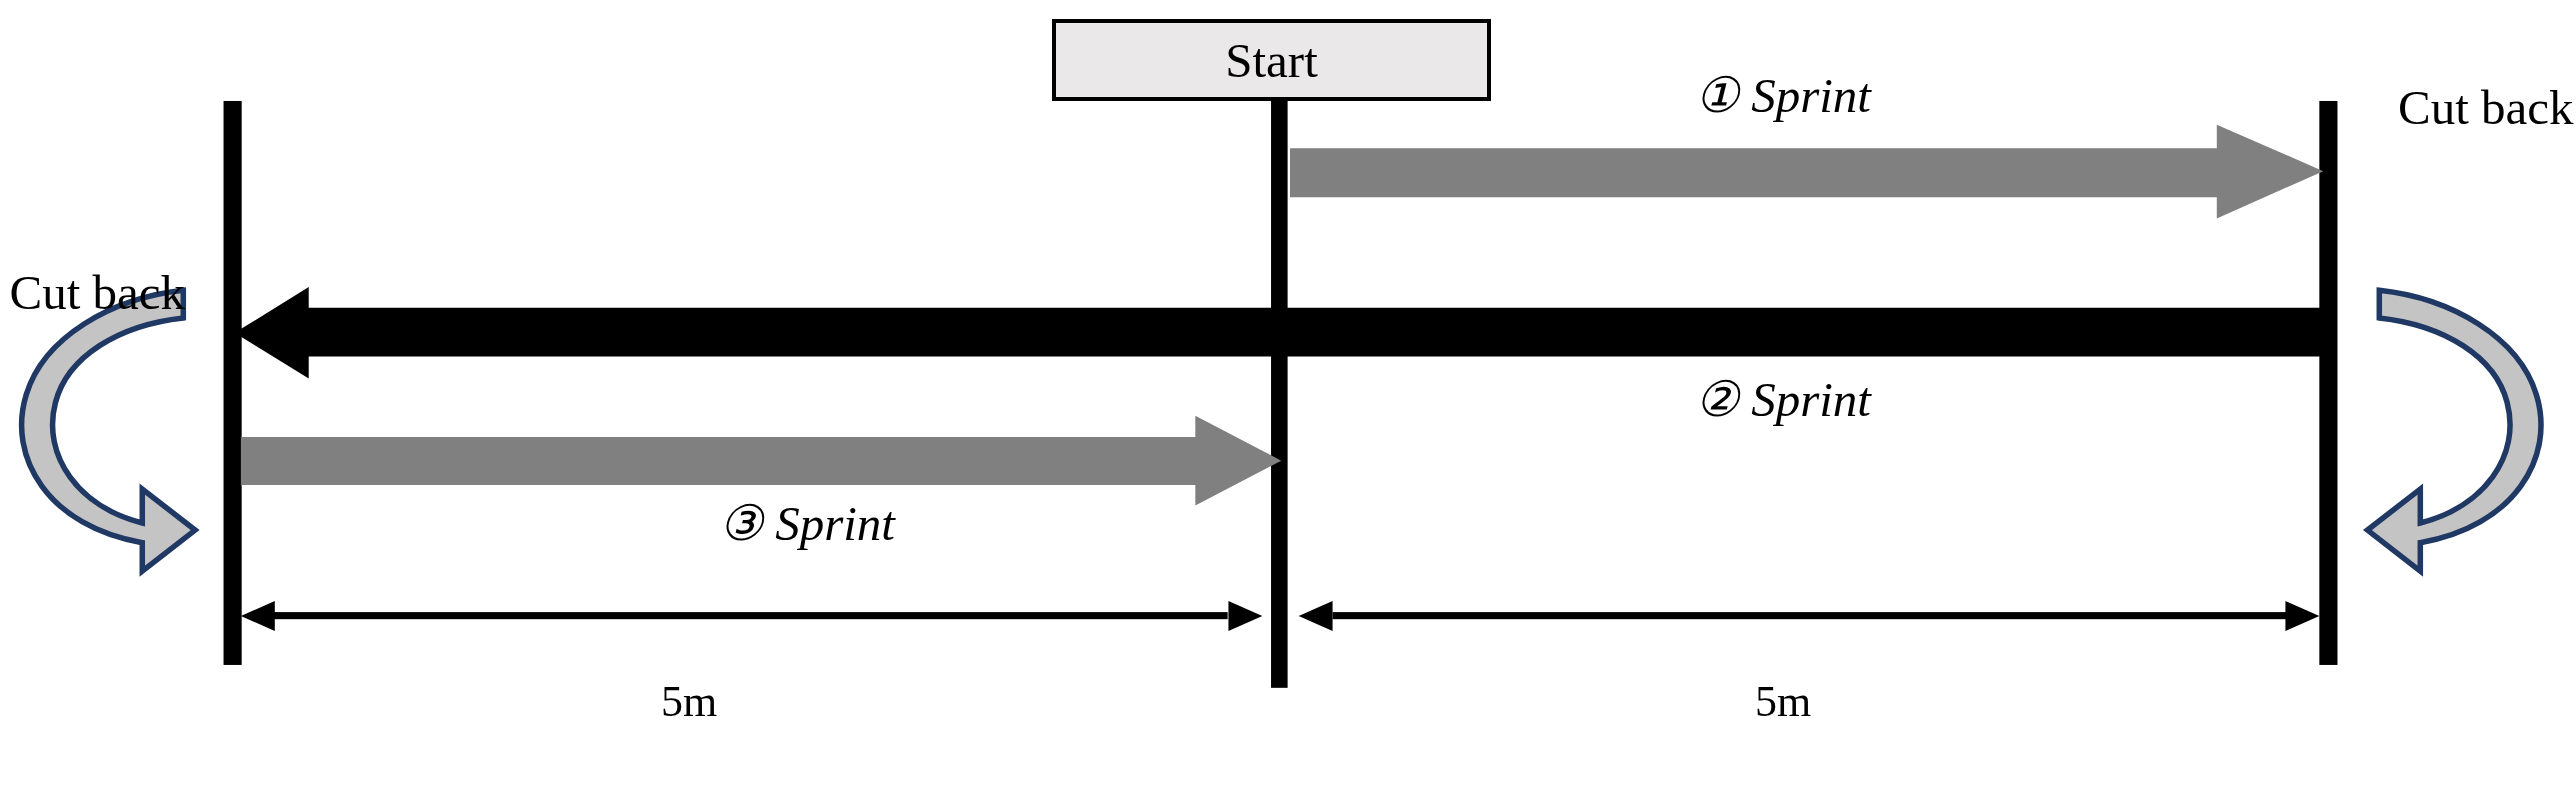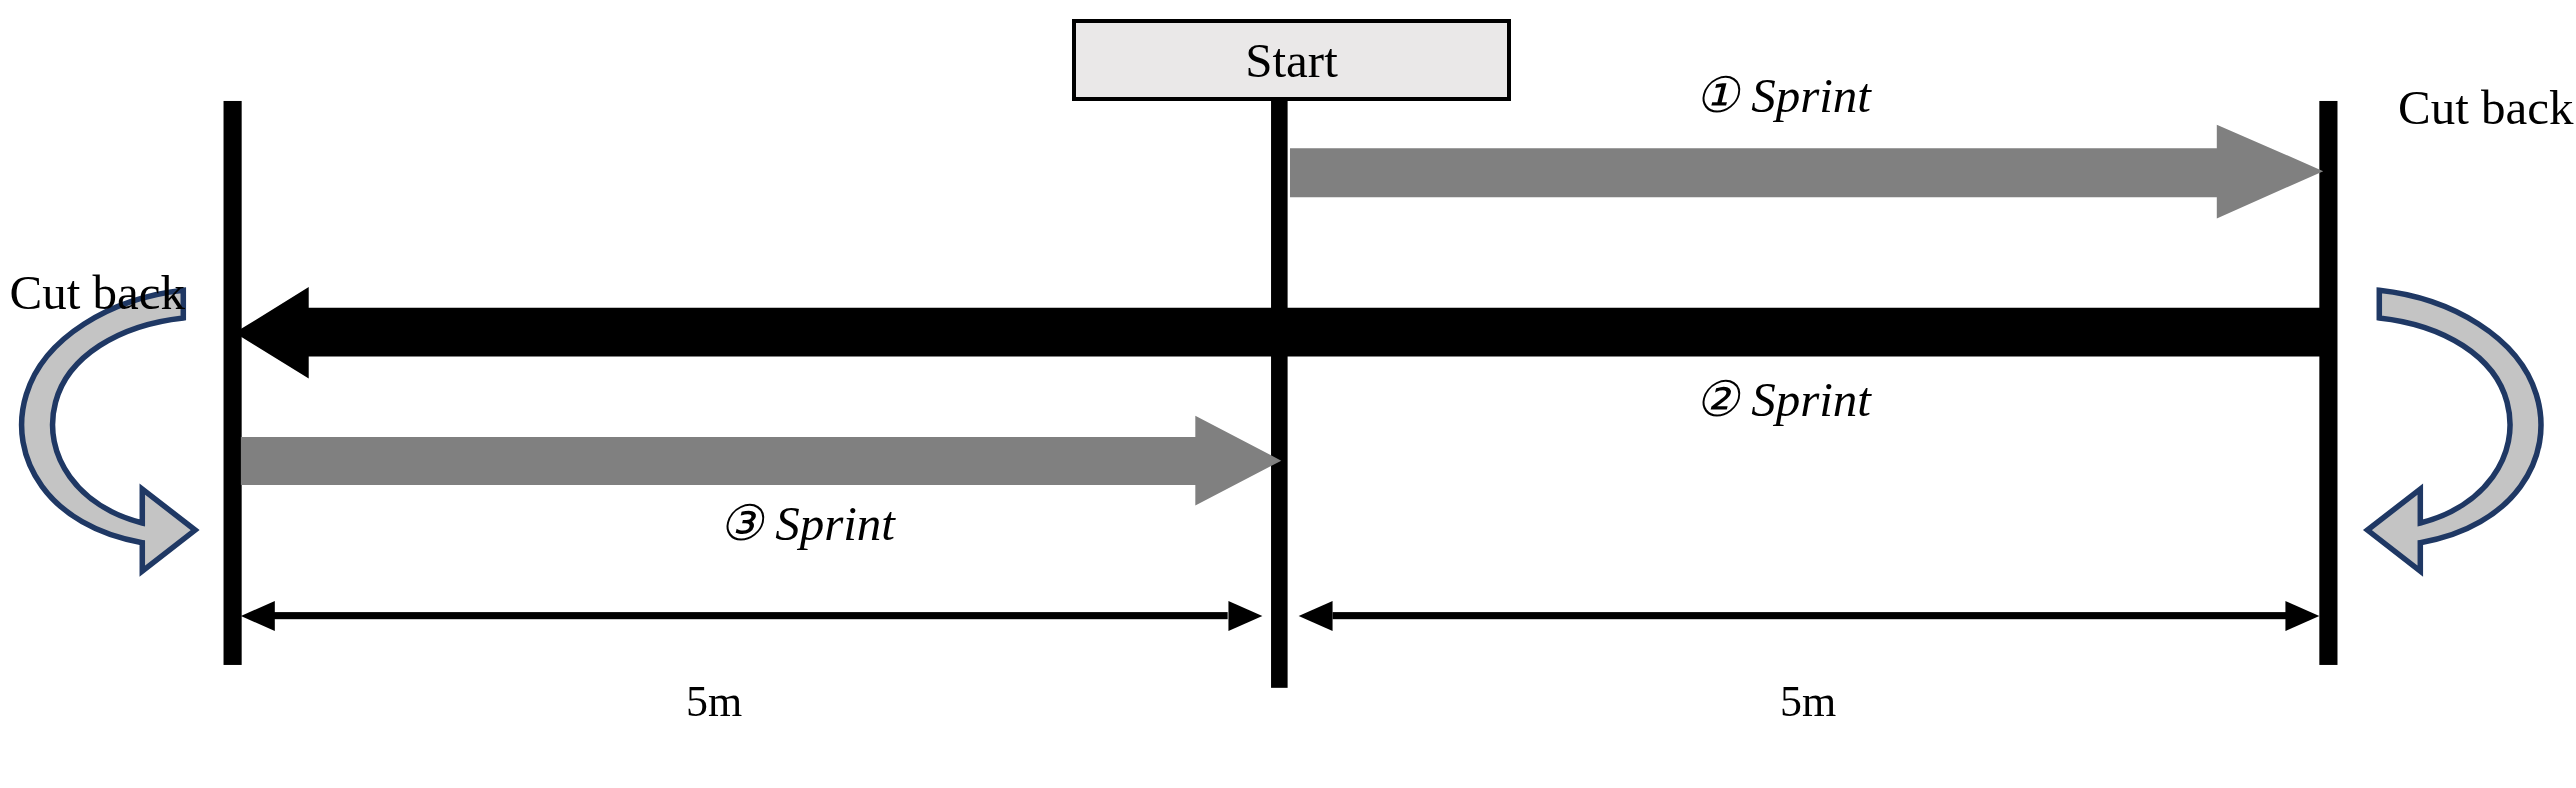--- a/index.html
+++ b/index.html
@@ -26,33 +26,32 @@
   }
   .lbl {
     position: absolute;
     color: #000000;
     white-space: nowrap;
     font-family: "Liberation Serif", "DejaVu Serif", serif;
     line-height: 1;
   }
   .lbl-cutback     { font-size: 49px; }
   .lbl-sprint      { font-size: 49px; font-style: italic; }
-  .lbl-dim         { font-size: 44px; margin-left: 25px; }
+  .lbl-dim         { font-size: 44px; }
   .marker-box {
     position: absolute;
     background: #eae8e8;
     border: 4px solid #000000;
     box-sizing: border-box;
     display: flex;
     align-items: center;
     justify-content: center;
     font-family: "Liberation Serif", "DejaVu Serif", serif;
     font-size: 49px;
     color: #000000;
-    margin-left: 20px;
   }
   #box-start { left: 1052px; top: 19px;  width: 439px; height: 82px; }
   #box-goal  { left: 1097px; top: 688px; width: 371px; height: 79px; }
 </style>
 </head>
 <body>
 
 <div id="stage">
 
   <svg class="layer" viewBox="0 0 3265 999">

